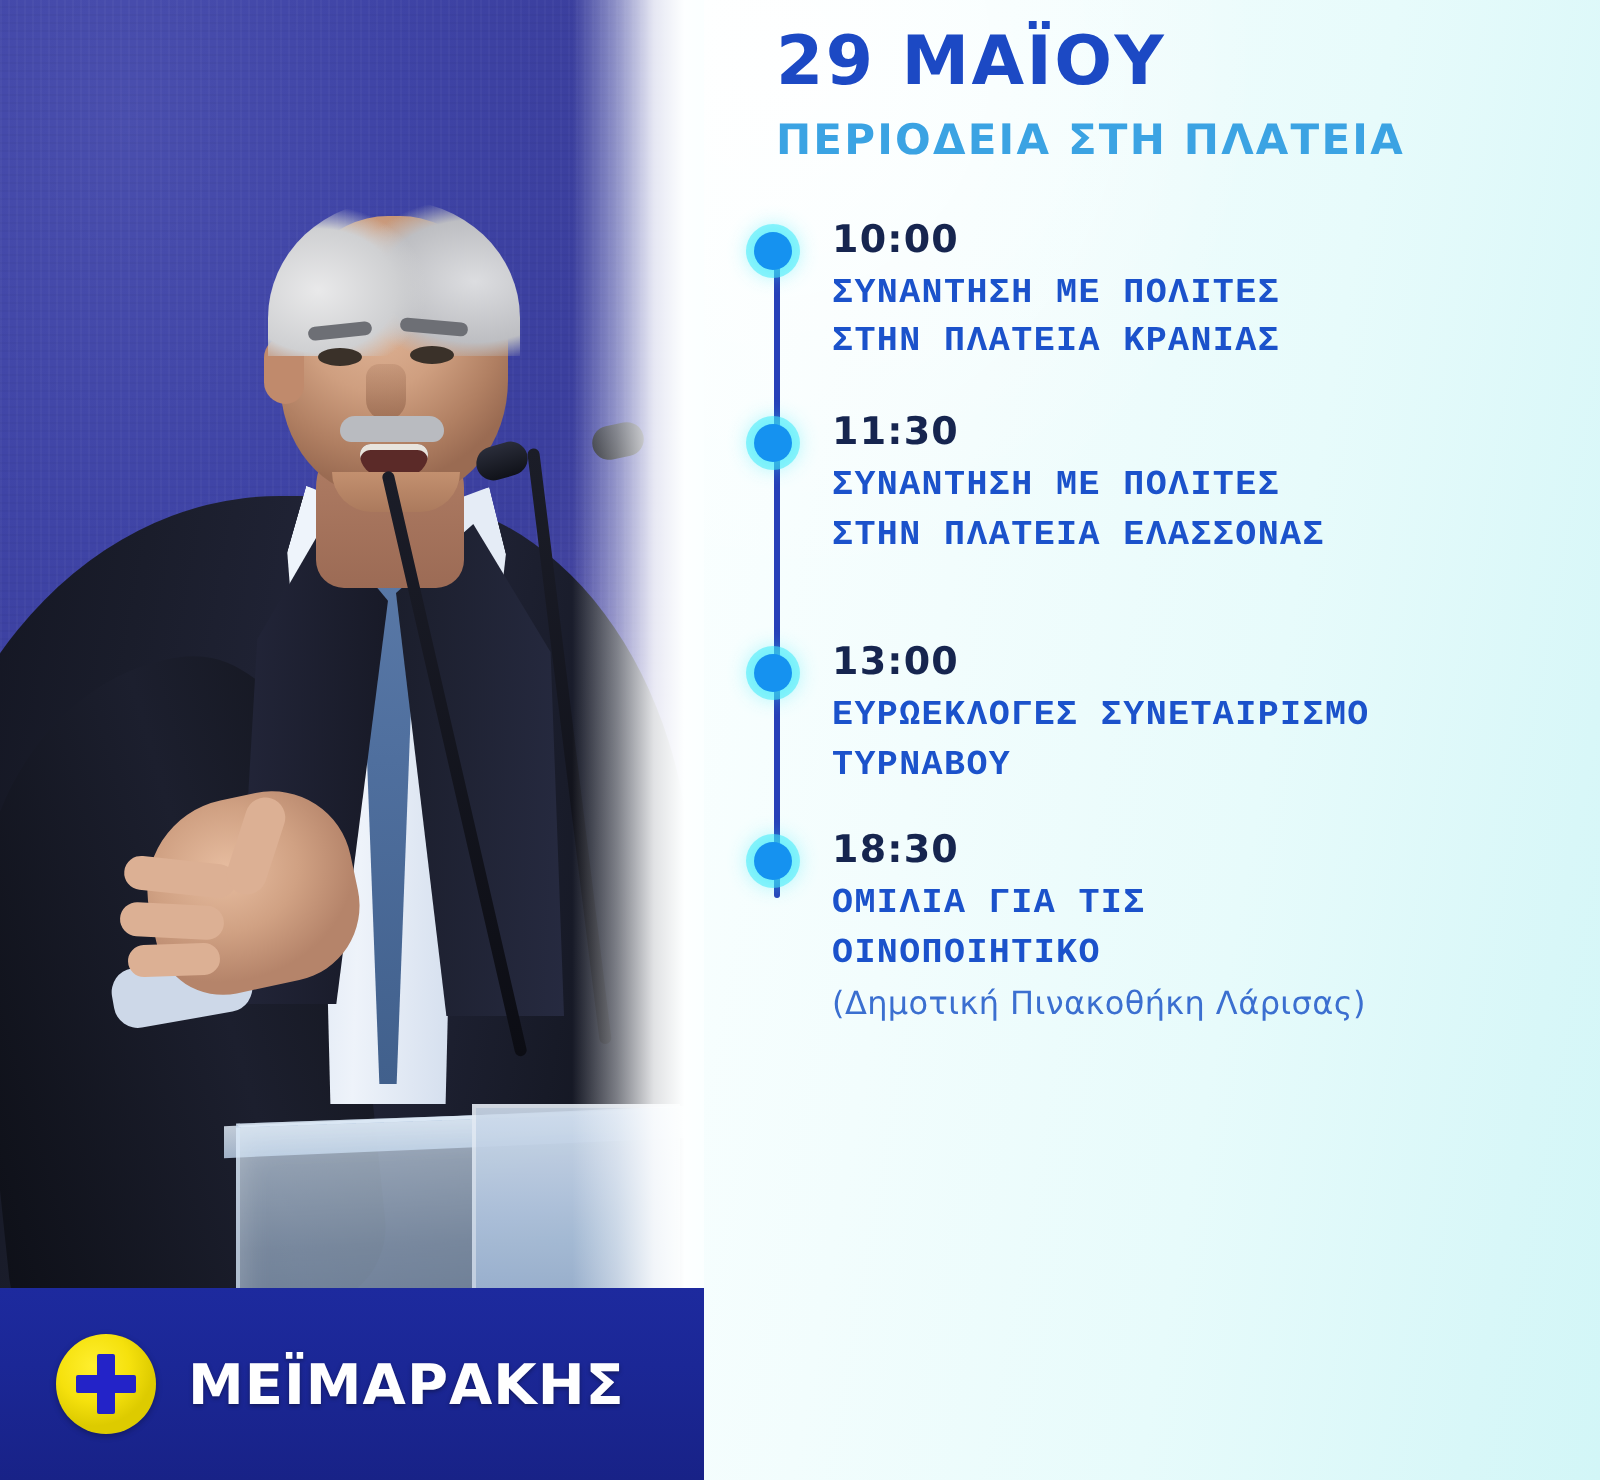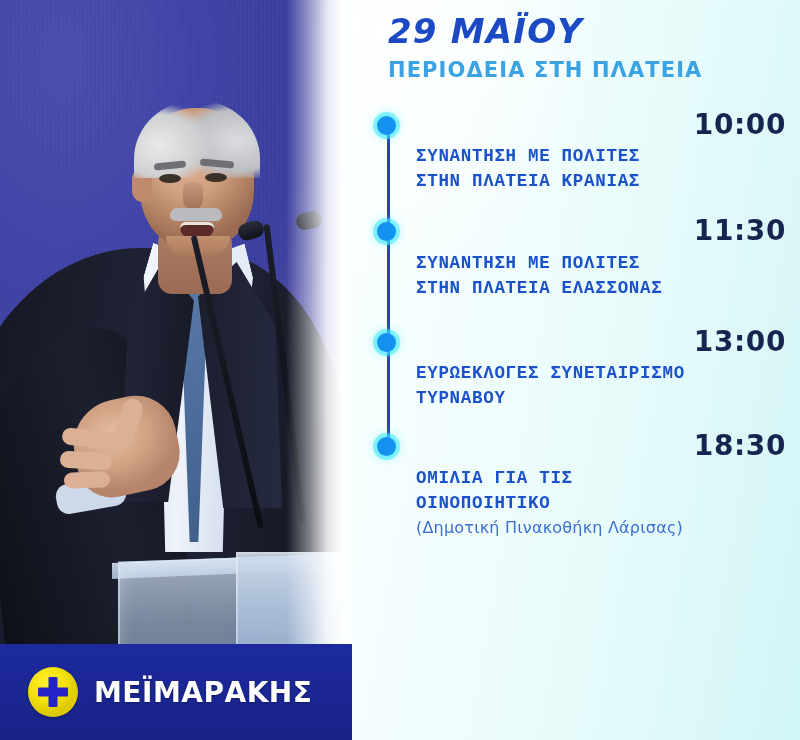--- a/index.html
+++ b/index.html
@@ -236,21 +236,20 @@
     position:absolute; inset:0;
     background:radial-gradient(90% 60% at 8% 4%, rgba(255,255,255,.9) 0%, rgba(255,255,255,0) 60%);
     pointer-events:none;
   }
 
   .head-block { position:relative; padding-left:18px; }
   .title {
     color:#1c49c4; font-weight:bold; font-size:34px; letter-spacing:1.2px;
     line-height:1.05; white-space:nowrap;
     font-family:"DejaVu Sans", sans-serif;
-    font-style:italic;
   }
   .subtitle {
     margin-top:8px;
     color:#3ba3e3; font-weight:bold; font-size:21px; letter-spacing:1.1px;
     white-space:nowrap;
     font-family:"DejaVu Sans", sans-serif;
   }
 
   
   .timeline { position:relative; margin-top:28px; padding-left:46px; }
@@ -259,39 +258,38 @@
     background:#2740b8; border-radius:2px;
   }
   .item { position:relative; margin-bottom:16px; }
   .dot {
     position:absolute; left:-39px; top:6px;
     width:19px; height:19px; border-radius:50%;
     background:#1592f0;
     box-shadow:0 0 0 4px rgba(60,235,250,.55), 0 0 10px 3px rgba(60,235,250,.45);
   }
   .time {
-    color:#16254f; font-weight:bold; font-size:28px; letter-spacing:.6px;
+    color:#16254f; font-weight:bold; font-size:19px; letter-spacing:.6px;
     line-height:1.1;
     font-family:"DejaVu Sans", sans-serif;
-    text-align:right;
   }
   .lines { margin-top:4px; }
   .line {
     color:#1b52cb; font-weight:bold; font-size:17.5px; letter-spacing:.7px;
     line-height:1.42; white-space:nowrap;
     font-family:Liberation Mono, monospace;
   }
   .venue {
     margin-top:2px;
     color:#3b6fd0; font-weight:normal; font-size:16px; letter-spacing:.2px;
     font-family:"DejaVu Sans", sans-serif;
   }
   
   .item-0 { margin-bottom:22px; }
-  .item-1 { margin-bottom:26px; }
+  .item-1 { margin-bottom:40px; }
   .item-2 { margin-bottom:18px; }
   .item-3 { margin-bottom:0;margin-top:20px; }
 </style>
 </head>
 <body>
 
 <div class="poster">
 
   <div class="photo-pane">
     <div class="backdrop"></div>

